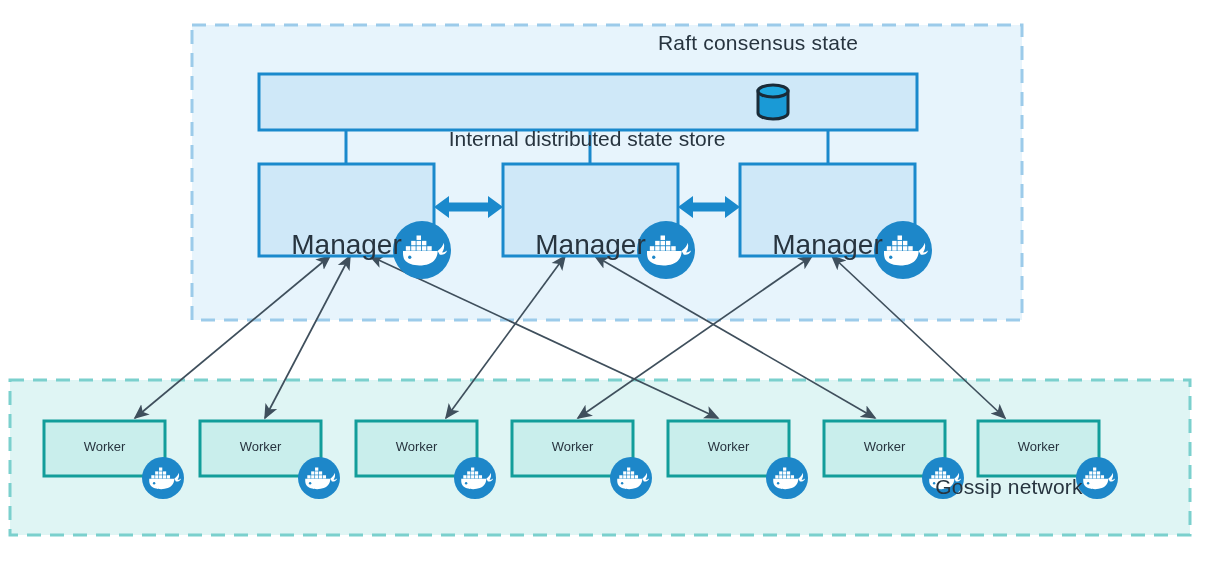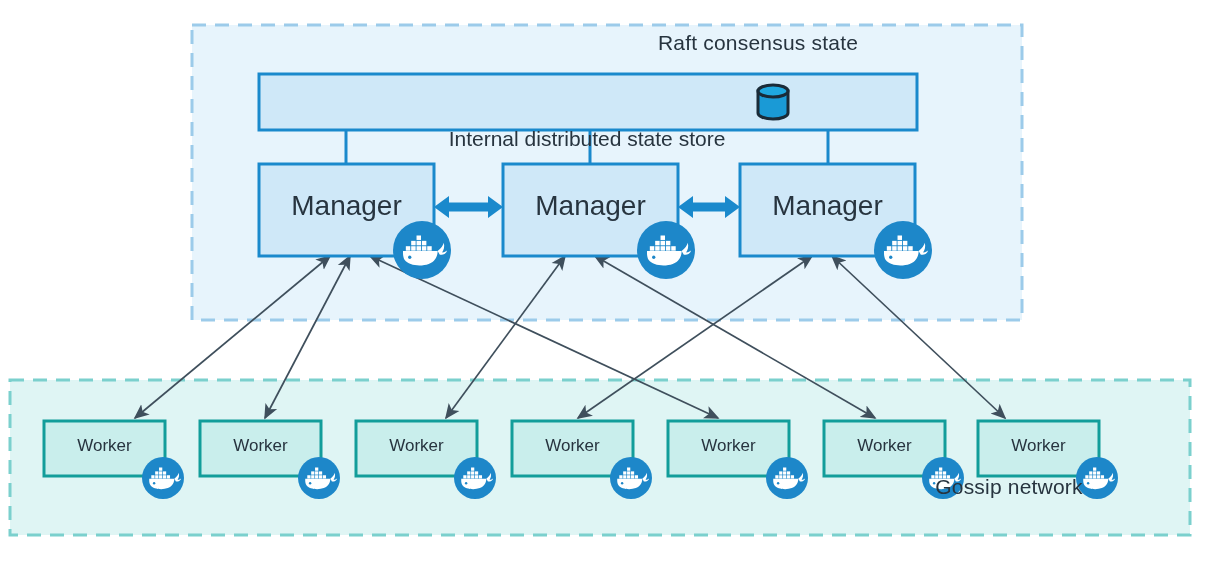--- a/index.html
+++ b/index.html
@@ -36,23 +36,24 @@
     position: absolute;
     color: #27343f;
     white-space: nowrap;
     font-family: "Liberation Sans", sans-serif;
   }
   .store-label {
     font-size: 21px;
   }
   .mgr-label {
     font-size: 28px;
+    margin-top: 39px;
   }
   .wkr-label {
-    font-size: 17px;
+    font-size: 13px;
   }
 </style>
 </head>
 <body>
 
 <div id="canvas">
 
   <svg id="svg-layer" viewBox="0 0 1207 566">
     <defs>
       <marker id="arrowDark" markerWidth="9" markerHeight="9" refX="8" refY="4.5" orient="auto" markerUnits="strokeWidth">

